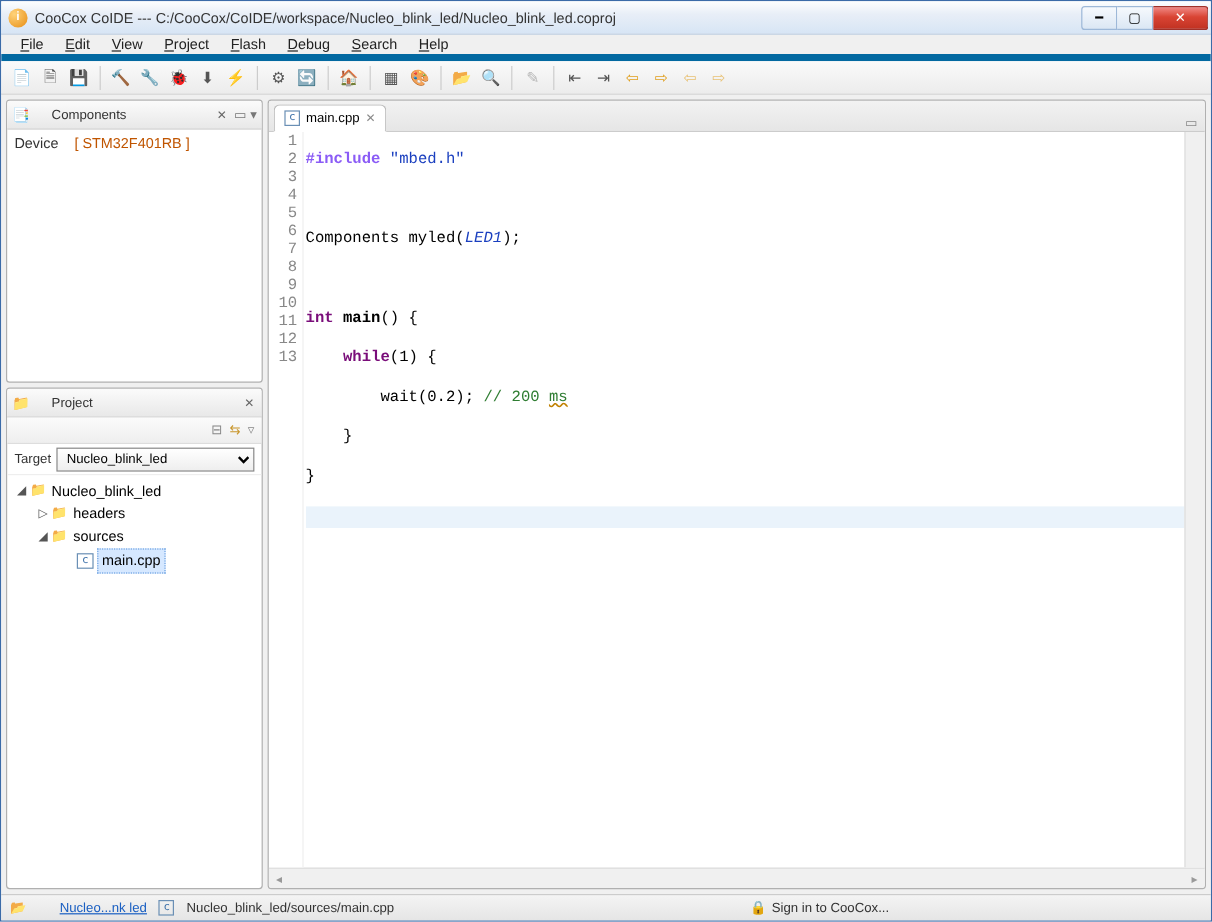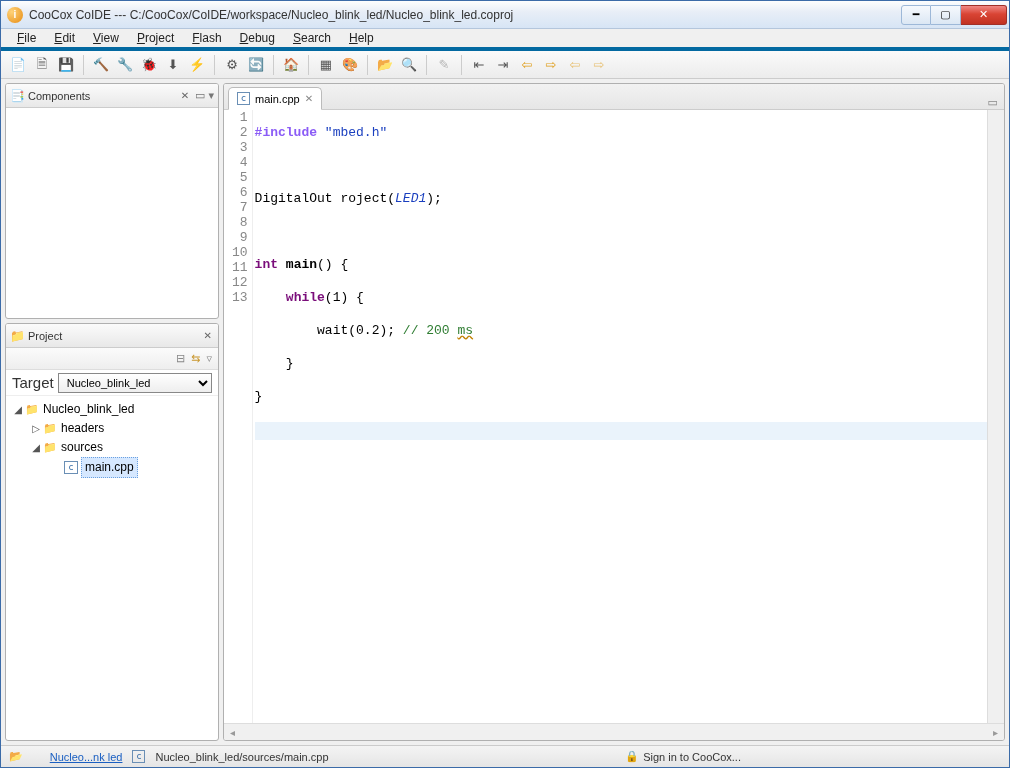--- a/index.html
+++ b/index.html
@@ -46,21 +46,21 @@
   width: 46px;
   background: linear-gradient(#f08985, #d94434 45%, #c13222);
   color: #fff;
   border-left: none;
   border-radius: 0 3px 3px 0;
   border-color: #a03028;
 }
 .menubar {
   height: 22px;
   background: #f0f0f0;
-  border-bottom: 4px solid #0369a1;
+  border-bottom: 6px solid #0369a1;
   display: flex;
   align-items: center;
   padding-left: 8px;
   gap: 2px;
 }
 .menu-item {
   padding: 2px 8px;
   cursor: pointer;
   color: #222;
 }
@@ -111,21 +111,21 @@
   background: linear-gradient(#fbfbfb, #e8e8e8);
   border-bottom: 1px solid #ccc;
   display: flex; align-items: center;
   padding: 0 4px;
   gap: 4px;
 }
 .panel-header .p-icon {
   width: 14px; height: 14px;
   display: inline-block;
 }
-.panel-header .p-title { font-size: 11px; color: #333; flex: 1; }
+.panel-header .p-title { font-size: 11px; color: #333; flex: 1; margin-left: 15px; }
 .panel-header .p-close { font-size: 10px; color: #666; cursor: pointer; padding: 0 2px; }
 .panel-header .p-tools { display: flex; gap: 3px; color: #777; font-size: 11px; }
 .panel-header .p-tools span { cursor: pointer; }
 .components-body {
   padding: 4px 6px;
   font-size: 12px;
 }
 .components-body .dev-label { color: #333; }
 .components-body .dev-val { color: #c05500; margin-left: 10px; }
 .project-toolbar {
@@ -135,21 +135,21 @@
   display: flex; justify-content: flex-end; align-items: center;
   padding-right: 6px; gap: 6px;
   font-size: 11px; color: #888;
 }
 .target-row {
   height: 26px;
   display: flex; align-items: center;
   padding: 0 6px; gap: 4px;
   border-bottom: 1px solid #eee;
 }
-.target-row label { font-size: 15px; color: #333; }
+.target-row label { font-size: 11px; color: #333; }
 .target-select {
   flex: 1;
   height: 20px;
   border: 1px solid #888;
   background: linear-gradient(#fff,#eee);
   font-size: 11px;
   padding: 0 4px;
 }
 .tree {
   padding: 4px 2px;
@@ -364,20 +364,24 @@
 
     <div class="panel components">
       <div class="panel-header">
         <span class="p-icon">📑</span>
         <span class="p-title">Components</span>
         <span class="p-close">✕</span>
         <span class="p-tools">
           <span>▭</span>
           <span>▾</span>
         </span>
+      </div>
+      <div class="components-body">
+        <span class="dev-label">Device</span>
+        <span class="dev-val">[ STM32F401RB ]</span>
       </div>
     </div>
 
     <div class="panel project">
       <div class="panel-header">
         <span class="p-icon folder">📁</span>
         <span class="p-title">Project</span>
         <span class="p-close">✕</span>
       </div>
       <div class="project-toolbar">
@@ -440,21 +444,21 @@
             <div>8</div>
             <div>9</div>
             <div>10</div>
             <div>11</div>
             <div>12</div>
             <div>13</div>
         </div>
         <div class="code">
 <div class="line"><span class="pp">#include</span> <span class="str">"mbed.h"</span></div>
 <div class="line">&nbsp;</div>
-<div class="line"><span>DigitalOut roject(</span><span class="typ">LED1</span><span>);</span></div>
+<div class="line"><span>Components myled(</span><span class="typ">LED1</span><span>);</span></div>
 <div class="line">&nbsp;</div>
 <div class="line"><span class="kw">int</span> <span class="fn">main</span><span>() {</span></div>
 <div class="line">    <span class="kw">while</span><span>(1) {</span></div>
 <div class="line">        <span>wait(0.2);</span> <span class="cmt"><span>// 200 </span><span class="wavy">ms</span></span></div>
 <div class="line">    }</div>
 <div class="line">}</div>
 <div class="line hl-line">&nbsp;</div>
         </div>
         <div class="editor-scrollbar-v"></div>
       </div>

